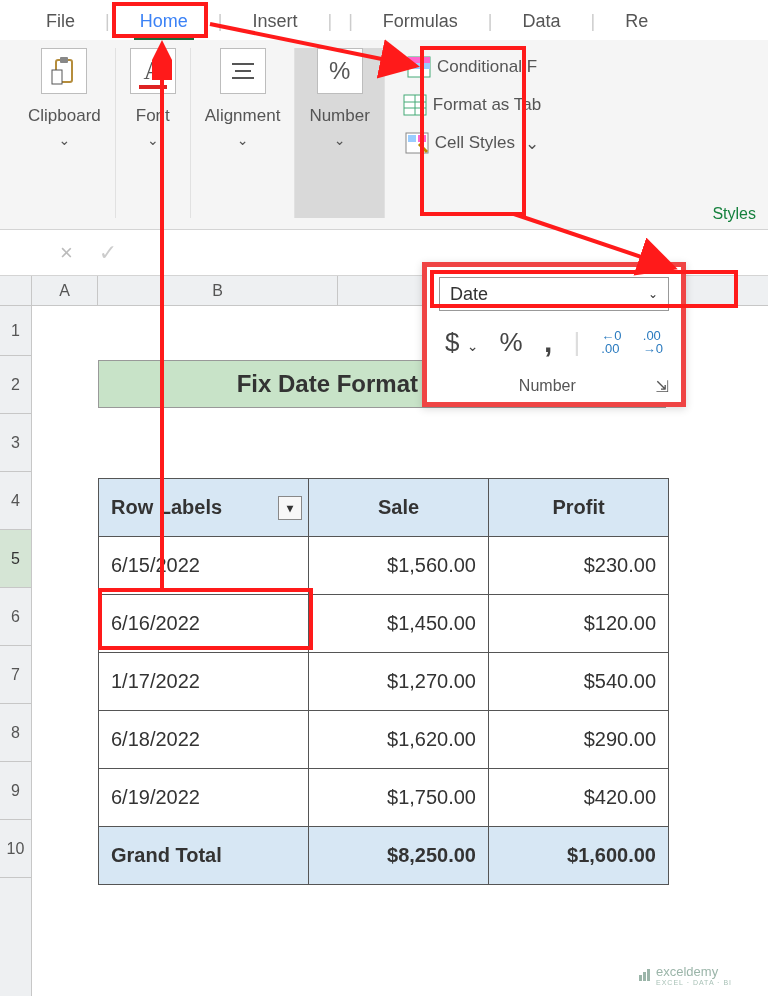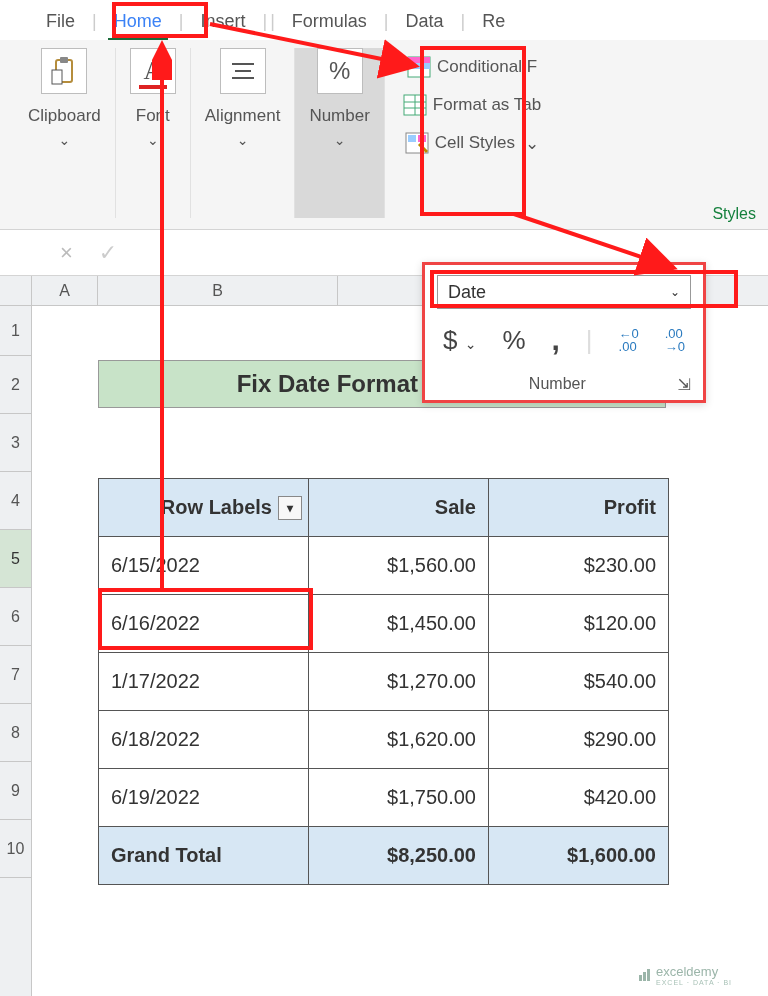--- a/index.html
+++ b/index.html
@@ -1,19 +1,19 @@
 <!DOCTYPE html>
 <html><head>
 <meta charset="utf-8">
 <style>
   * { box-sizing: border-box; margin: 0; padding: 0; }
   body { font-family: "Segoe UI", Arial, sans-serif; font-size: 14px; color: #333; background: #fff; width: 768px; position: relative; }
 
   
-  .ribbon-tabs { display: flex; gap: 3px; padding: 0 10px 0 32px; background: #fff; height: 40px; align-items: flex-end; }
+  .ribbon-tabs { display: flex; gap: 16px; padding: 0 10px 0 32px; background: #fff; height: 40px; align-items: flex-end; }
   .ribbon-tab { padding: 6px 14px 8px 14px; font-size: 18px; color: #555; position: relative; }
   .ribbon-tab.active { color: #3b82f6; font-weight: 400; }
   .ribbon-tab.active::after { content: ""; position: absolute; left: 8px; right: 8px; bottom: -2px; height: 4px; background: #1a6b3a; }
   .tab-sep { color: #ccc; padding: 6px 0 8px 0; font-size: 18px; }
 
   
   .ribbon { display: flex; background: #f5f5f5; border-bottom: 1px solid #d4d4d4; padding: 8px 0 0 14px; height: 190px; color: #555; font-size: 17px; position: relative; }
   .rgrp { display: flex; flex-direction: column; align-items: center; padding: 0 14px; border-right: 1px solid #e1e1e1; height: 170px; justify-content: flex-start; }
   .rgrp.nb { border-right: none; }
   .rgrp .iconbox { width: 46px; height: 46px; border: 1px solid #bdbdbd; background: #fff; display: flex; align-items: center; justify-content: center; margin-bottom: 12px; font-size: 22px; }
@@ -23,21 +23,21 @@
   .styles-list .srow { display: flex; align-items: center; gap: 6px; height: 38px; }
   .styles-list .srow svg { flex: 0 0 auto; }
   .styles-label { position: absolute; right: 12px; bottom: 6px; color: #15803d; font-size: 16px; }
 
   
   .namebar { display: flex; align-items: center; height: 46px; border-bottom: 1px solid #d4d4d4; background: #fff; position: relative; }
   .namebox { margin-left: 8px; width: 200px; height: 34px; border: 1px solid #cfcfcf; display: flex; align-items: center; padding: 0 8px; font-size: 17px; color: #555; justify-content: space-between; }
   .fx-icons { display: flex; align-items: center; gap: 26px; margin-left: 60px; color: #bbb; font-size: 22px; }
 
   
-  .num-popover { position: absolute; left: 422px; top: 262px; width: 284px; background: #fff; border: 3px solid #ef4444; box-shadow: 0 2px 8px rgba(0,0,0,0.15); padding: 10px 12px 6px 12px; z-index: 8; }
+  .num-popover { position: absolute; left: 422px; top: 262px; width: 264px; background: #fff; border: 5px solid #ef4444; box-shadow: 0 2px 8px rgba(0,0,0,0.15); padding: 10px 12px 6px 12px; z-index: 8; }
   .num-popover .sel { width: 100%; height: 34px; border: 1px solid #999; display: flex; align-items: center; justify-content: space-between; padding: 0 10px; font-size: 18px; margin-bottom: 14px; }
   .num-popover .fmt-row { display: flex; align-items: center; font-size: 26px; color: #444; justify-content: space-between; padding: 0 6px 10px 6px; }
   .num-popover .mini { font-size: 13px; line-height: 1; text-align: left; }
   .num-popover .footer { display: flex; justify-content: space-between; padding-top: 8px; border-top: none; font-size: 16px; color: #555; }
 
   
   .colhdr { display: flex; height: 30px; background: #eef0f2; border-bottom: 1px solid #c7c7c7; font-size: 16px; color: #555; }
   .rowhdr-col { width: 32px; border-right: 1px solid #c7c7c7; }
   .colcell { border-right: 1px solid #c7c7c7; display: flex; align-items: center; justify-content: center; }
   .colA { width: 66px; } .colB { width: 240px; } .colC { width: 100px; }
@@ -48,22 +48,22 @@
   .rownums div { height: 58px; border-bottom: 1px solid #c7c7c7; display: flex; align-items: center; justify-content: center; font-size: 16px; color: #555; }
   .rownums div.r1 { height: 50px; }
   .rownums div.sel { background: #d5e5d5; color: #333; font-weight: 500; }
   .sheet { flex: 1; position: relative; }
 
   .title-banner { position: absolute; left: 66px; top: 54px; width: 568px; height: 48px; background: #c8e3c8; border: 1px solid #999; display: flex; align-items: center; justify-content: center; font-size: 24px; font-weight: bold; }
 
   
   .ptbl { position: absolute; left: 66px; top: 172px; border-collapse: collapse; font-size: 20px; }
   .ptbl th, .ptbl td { border: 1px solid #555; padding: 10px 12px; height: 58px; }
-  .ptbl th { background: #d7e7f4; font-weight: bold; text-align: right; width: 180px; }
-  .ptbl th.first { width: 210px; text-align: right; position: relative; padding-right: 36px; }
+  .ptbl th { background: #d7e7f4; font-weight: bold; text-align: center; width: 180px; }
+  .ptbl th.first { width: 210px; text-align: left; position: relative; padding-right: 36px; }
   .ptbl .dropbtn { position: absolute; right: 6px; top: 50%; transform: translateY(-50%); width: 24px; height: 24px; border: 1px solid #888; background: #f7f7f7; font-size: 12px; display: flex; align-items: center; justify-content: center; }
   .ptbl td.num { text-align: right; }
   .ptbl tr.total td { font-weight: bold; background: #d7e7f4; }
   .ptbl tr.total td.first { text-align: left; }
 
   
   .redbox { position: absolute; border: 4px solid #ff1a1a; z-index: 10; pointer-events: none; }
   .arrow-svg { position: absolute; z-index: 9; pointer-events: none; }
 
   .watermark { position: absolute; right: 36px; bottom: 10px; font-size: 13px; color: #9bb5a9; display: flex; align-items: center; gap: 4px; }

